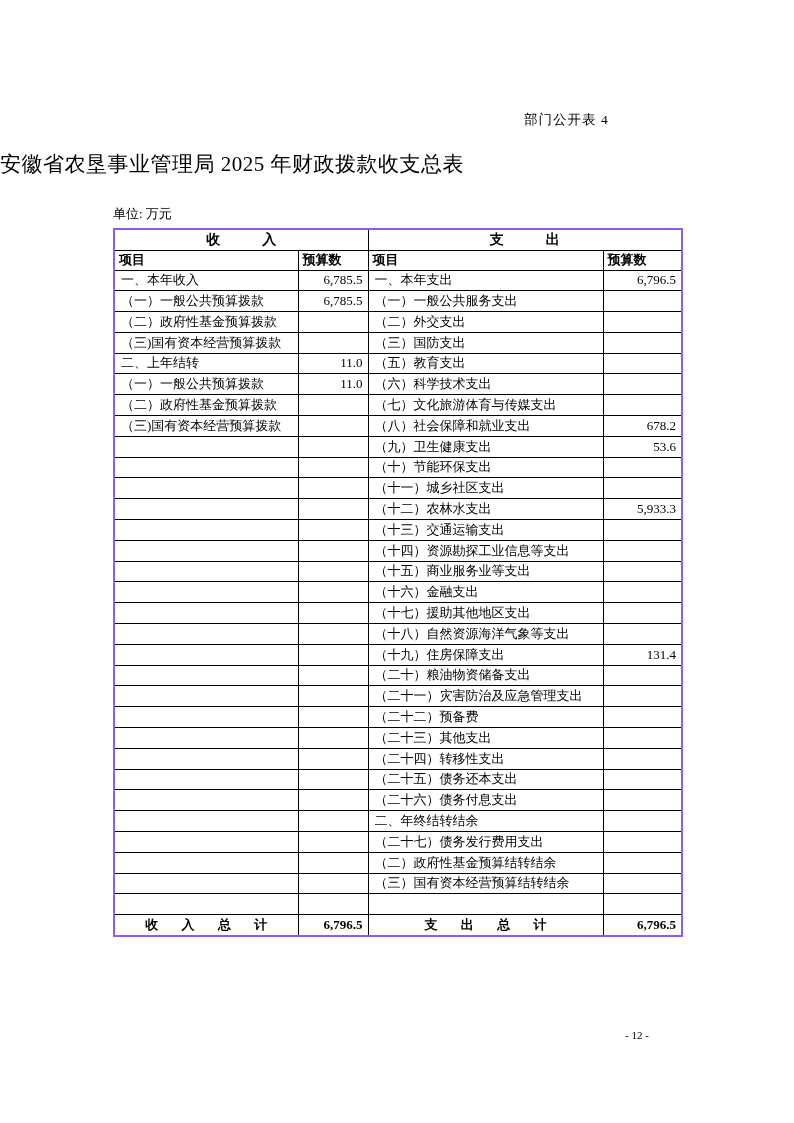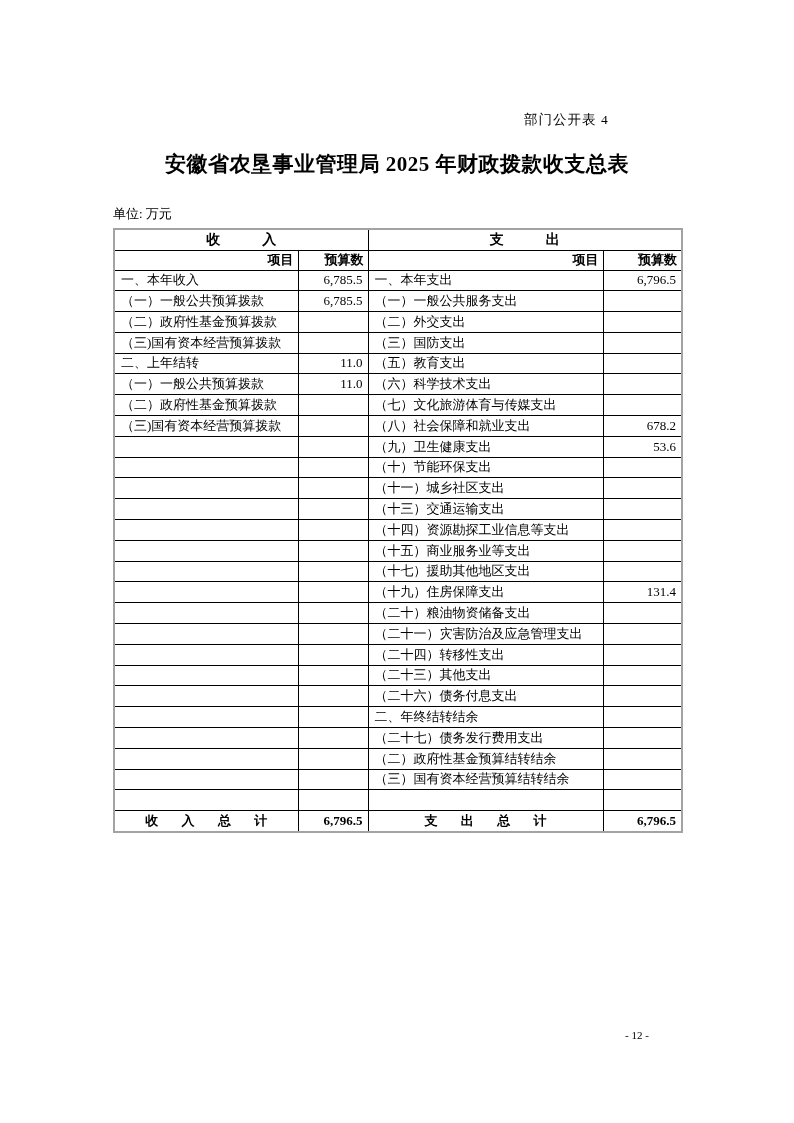--- a/index.html
+++ b/index.html
@@ -19,55 +19,54 @@
     top: 111px;
     left: 524px;
     font-size: 13.5px;
     letter-spacing: 1px;
   }
   .doc-title {
     position: absolute;
     top: 150px;
     left: 0;
     width: 100%;
-    text-align: center;
     font-size: 21px;
-    font-weight: bold;
+    font-weight: normal;
     letter-spacing: 0.5px;
   }
   .unit-label {
     position: absolute;
     top: 205px;
     left: 113px;
     width: 568px;
     padding-right: 12px;
     font-size: 13px;
   }
   table.budget-table {
     position: absolute;
     top: 228px;
     left: 113px;
     width: 568px;
     border-collapse: collapse;
     table-layout: fixed;
-    border: 2px solid #a3a3a3;
+    border: 2px solid #8b5cf6;
     empty-cells: show;
   }
   .budget-table th, .budget-table td {
     border: 1px solid #000;
     font-size: 13px;
     line-height: 1.1;
     overflow: hidden;
     white-space: nowrap;
     padding: 0 4px;
     height: 20.8px;
   }
   .group-header-row th { height: 21px; font-size: 14px; font-weight: bold; text-align: center; }
   .group-header-row .spread { letter-spacing: 3em; margin-right: -3em; }
-  .col-header-row th { height: 20px; font-size: 13px; font-weight: bold; text-align: right; }
+  .col-header-row th { height: 20px; font-size: 13px; font-weight: bold; text-align: left; }
   td.item  { text-align: left;  padding-left: 6px; }
   td.value { text-align: right; padding-right: 5px; }
   .total-row td { font-weight: bold; height: 21px; }
   .total-row td.total-label { text-align: center; }
   .total-row .spread { letter-spacing: 1.8em; margin-right: -1.8em; margin-top: 16px; }
   .page-number {
     position: absolute;
     top: 1029px;
     left: 625px;
     font-size: 11px;
@@ -166,39 +165,57 @@
         </tr>
         <tr>
           <td class="item"></td>
           <td class="value"></td>
           <td class="item">（十一）城乡社区支出</td>
           <td class="value"></td>
         </tr>
         <tr>
           <td class="item"></td>
           <td class="value"></td>
+          <td class="item">（十二）农林水支出</td>
+          <td class="value">5,933.3</td>
+        </tr>
+        <tr>
+          <td class="item"></td>
+          <td class="value"></td>
           <td class="item">（十三）交通运输支出</td>
           <td class="value"></td>
         </tr>
         <tr>
           <td class="item"></td>
           <td class="value"></td>
           <td class="item">（十四）资源勘探工业信息等支出</td>
           <td class="value"></td>
         </tr>
         <tr>
           <td class="item"></td>
           <td class="value"></td>
           <td class="item">（十五）商业服务业等支出</td>
           <td class="value"></td>
         </tr>
         <tr>
           <td class="item"></td>
           <td class="value"></td>
+          <td class="item">（十六）金融支出</td>
+          <td class="value"></td>
+        </tr>
+        <tr>
+          <td class="item"></td>
+          <td class="value"></td>
           <td class="item">（十七）援助其他地区支出</td>
+          <td class="value"></td>
+        </tr>
+        <tr>
+          <td class="item"></td>
+          <td class="value"></td>
+          <td class="item">（十八）自然资源海洋气象等支出</td>
           <td class="value"></td>
         </tr>
         <tr>
           <td class="item"></td>
           <td class="value"></td>
           <td class="item">（十九）住房保障支出</td>
           <td class="value">131.4</td>
         </tr>
         <tr>
           <td class="item"></td>
@@ -208,27 +225,39 @@
         </tr>
         <tr>
           <td class="item"></td>
           <td class="value"></td>
           <td class="item">（二十一）灾害防治及应急管理支出</td>
           <td class="value"></td>
         </tr>
         <tr>
           <td class="item"></td>
           <td class="value"></td>
+          <td class="item">（二十二）预备费</td>
+          <td class="value"></td>
+        </tr>
+        <tr>
+          <td class="item"></td>
+          <td class="value"></td>
+          <td class="item">（二十三）其他支出</td>
+          <td class="value"></td>
+        </tr>
+        <tr>
+          <td class="item"></td>
+          <td class="value"></td>
           <td class="item">（二十四）转移性支出</td>
           <td class="value"></td>
         </tr>
         <tr>
           <td class="item"></td>
           <td class="value"></td>
-          <td class="item">（二十三）其他支出</td>
+          <td class="item">（二十五）债务还本支出</td>
           <td class="value"></td>
         </tr>
         <tr>
           <td class="item"></td>
           <td class="value"></td>
           <td class="item">（二十六）债务付息支出</td>
           <td class="value"></td>
         </tr>
         <tr>
           <td class="item"></td>

